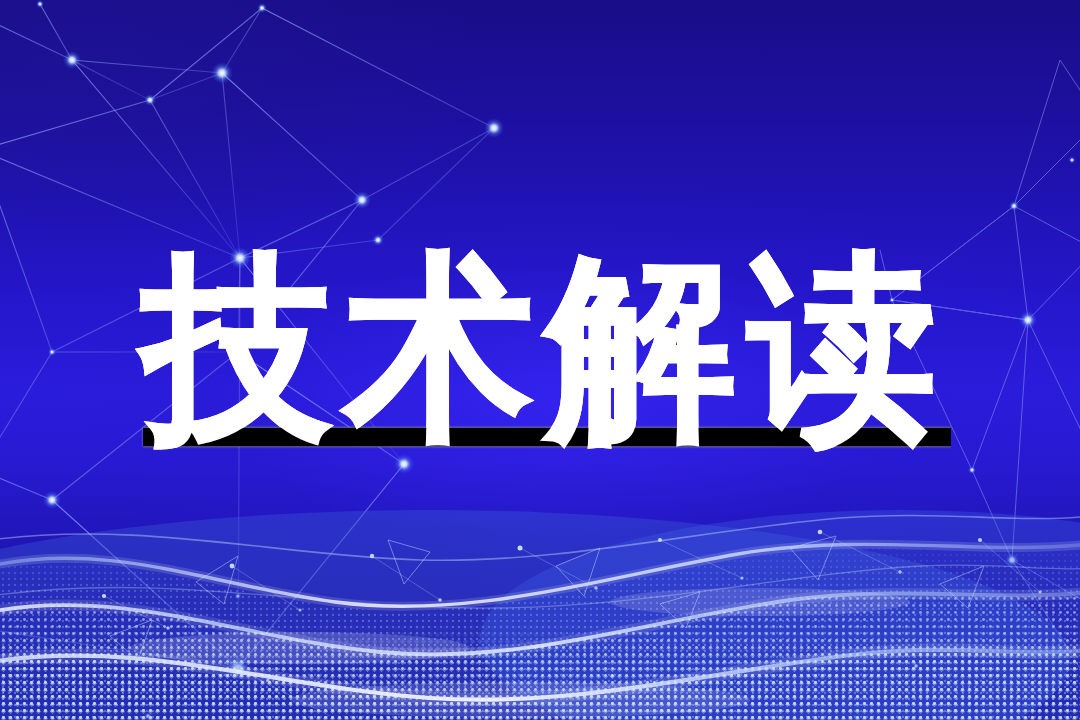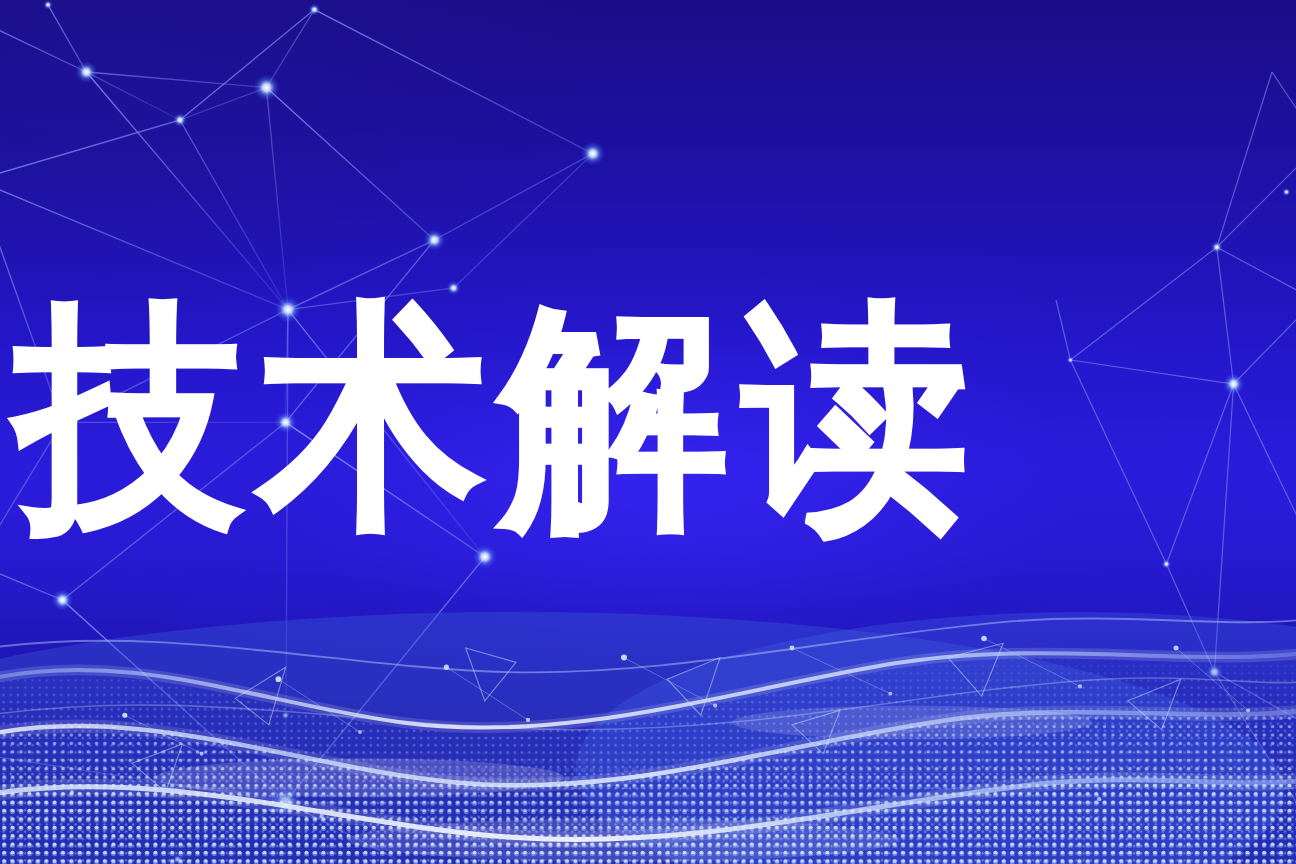--- a/index.html
+++ b/index.html
@@ -24,21 +24,21 @@
         #181099 100%);
   }
   #bg-glow{
     background:
       radial-gradient(ellipse 70% 45% at 52% 56%, rgba(60,40,255,.55) 0%, rgba(40,25,210,.18) 45%, rgba(0,0,0,0) 72%),
       radial-gradient(ellipse 55% 40% at 8% 8%, rgba(30,20,150,.55) 0%, rgba(0,0,0,0) 70%);
   }
   #net-left,#net-right,#wave-svg,#particles{pointer-events:none;}
   #title-wrap{
     position:absolute;left:0;right:0;top:248px;height:200px;
-    display:flex;align-items:center;justify-content:flex-start;
+    display:flex;align-items:center;justify-content:center;text-decoration:underline;
   }
   #page-title{
     font-size:188px;line-height:1;font-weight:700;color:#ffffff;
     letter-spacing:14px;text-indent:14px;white-space:nowrap;
     font-family:"Liberation Sans","DejaVu Sans",sans-serif;
     -webkit-text-stroke:3px #ffffff;
     text-shadow:0 0 1px #fff,0 0 2px rgba(255,255,255,.5);
     transform:scaleY(1.06);
   }
   .dot-grid{

